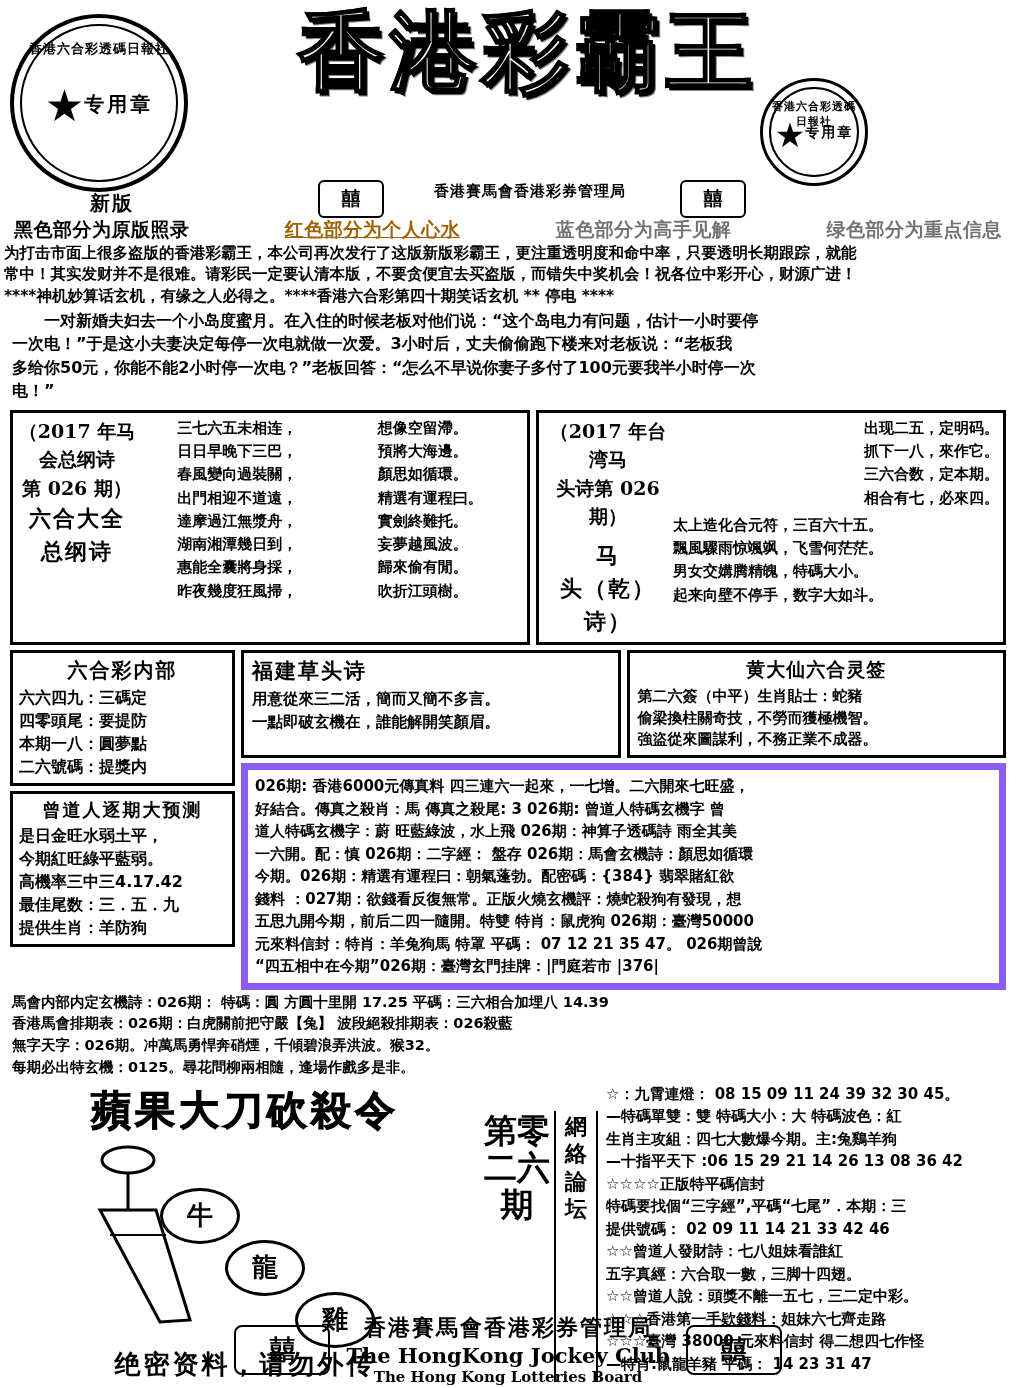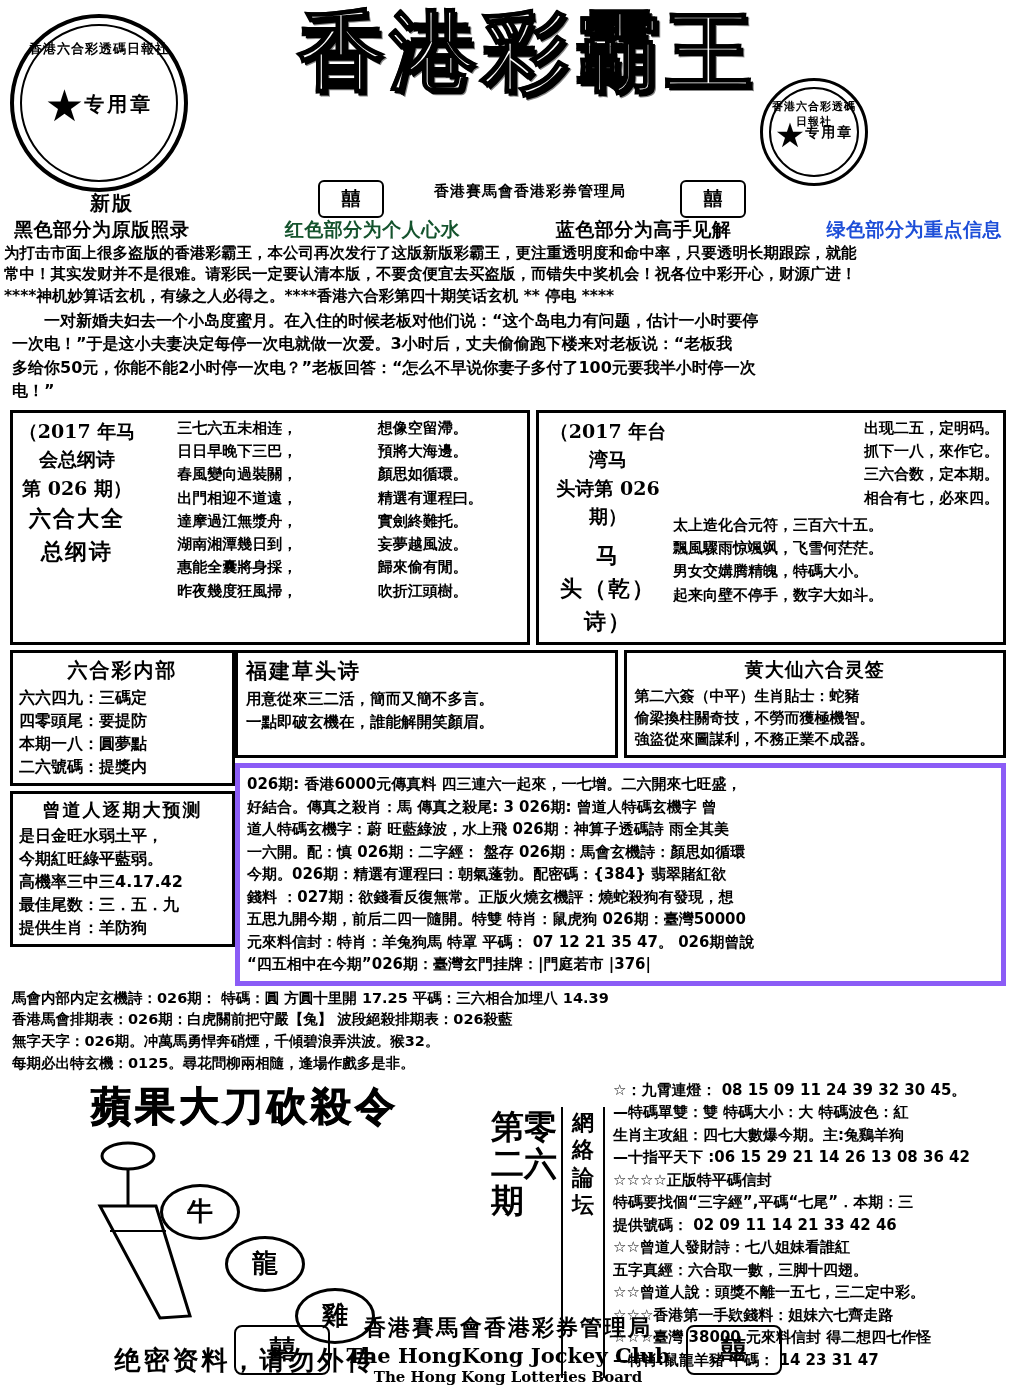--- a/index.html
+++ b/index.html
@@ -51,76 +51,76 @@
   .knot.k1{left:318px;top:180px;}
   .knot.k2{left:680px;top:180px;}
 
   
   .legend{
     display:flex;justify-content:space-between;align-items:center;
     padding:0 14px;font-size:19px;font-weight:bold;letter-spacing:0.5px;
     margin-top:2px;
   }
   .legend span.b{color:#000;}
-  .legend span.r{color:#14532d;}
-  .legend span.bl{color:#000000;}
-  .legend span.g{color:#1d4ed8;}
+  .legend span.r{color:#a16207;text-decoration:underline;}
+  .legend span.bl{color:#737373;}
+  .legend span.g{color:#737373;}
 
   .para{padding:0 4px;font-size:15.5px;line-height:1.38;text-align:justify;font-weight:bold;}
   .joke{padding:2px 12px 4px;font-size:16px;line-height:1.45;font-weight:bold;text-align:justify;}
 
   
   .poemrow{display:flex;gap:6px;padding:0 10px;margin-top:4px;}
   .poembox{flex:1;display:flex;border:3px solid #000;box-sizing:border-box;padding:4px 4px;}
   .poem-title{
     width:120px;text-align:center;font-size:19px;font-weight:bold;line-height:1.5;
     font-family:"DejaVu Serif","Liberation Serif",serif;
   }
   .poem-title .big{font-size:22px;letter-spacing:2px;}
   .poem-cols{flex:1;display:flex;justify-content:space-around;font-size:15px;font-weight:bold;line-height:1.55;}
   .poem-cols div{white-space:nowrap;}
 
   
-  .midrow{display:flex;padding:0 10px;margin-top:5px;align-items:flex-start;}
+  .midrow{display:flex;gap:6px;padding:0 10px;margin-top:5px;align-items:flex-start;}
   .col-l{width:225px;display:flex;flex-direction:column;gap:5px;}
   .col-r{flex:1;display:flex;flex-direction:column;gap:5px;}
   .panel{border:3px solid #000;box-sizing:border-box;padding:4px 6px;}
   .panel h4{margin:0 0 2px;font-size:20px;font-weight:bold;text-align:center;letter-spacing:2px;
             font-family:"DejaVu Serif","Liberation Serif",serif;}
   .panel .ln{font-size:16px;font-weight:bold;line-height:1.45;}
   .tworow{display:flex;gap:6px;}
   .fujian{flex:1;border:3px solid #000;box-sizing:border-box;padding:4px 8px;}
   .fujian h4{margin:0 0 3px;font-size:21px;font-weight:bold;letter-spacing:2px;
              font-family:"DejaVu Serif","Liberation Serif",serif;}
   .fujian .ln{font-size:15.5px;font-weight:bold;line-height:1.5;}
   .huang{flex:1;border:3px solid #000;box-sizing:border-box;padding:4px 8px;}
   .huang h4{margin:0 0 3px;font-size:19px;font-weight:bold;text-align:center;letter-spacing:1px;}
   .huang .ln{font-size:15px;font-weight:bold;line-height:1.45;}
 
-  .bigdata{border:5px solid #8b5cf6;box-sizing:border-box;padding:5px 7px;font-size:15px;font-weight:bold;line-height:1.5;}
+  .bigdata{border:7px solid #8b5cf6;box-sizing:border-box;padding:5px 7px;font-size:15px;font-weight:bold;line-height:1.5;}
   .bigdata .ln{white-space:normal;}
 
   .tail{padding:2px 12px 0;font-size:14.5px;font-weight:bold;line-height:1.5;}
 
   
   .bottom{display:flex;padding:4px 10px 0;gap:4px;}
   .bl-left{width:470px;position:relative;}
   .apple-title{
     font-size:40px;font-weight:bold;letter-spacing:4px;text-align:center;
     font-family:"DejaVu Serif","Liberation Serif",serif;
     -webkit-text-stroke:1px #000;
   }
   .knife{position:relative;height:205px;margin-top:2px;}
   .ell{position:absolute;border:3px solid #000;border-radius:50%;
        display:flex;align-items:center;justify-content:center;font-size:26px;font-weight:bold;}
   .secret{font-size:26px;font-weight:bold;text-align:center;letter-spacing:3px;margin-top:2px;
           font-family:"DejaVu Serif","Liberation Serif",serif;}
   .issue{
-    width:66px;font-size:33px;font-weight:bold;line-height:1.12;
-    font-family:Liberation Sans, sans-serif;margin-top:30px;margin-left:7px;
+    width:66px;text-align:center;font-size:33px;font-weight:bold;line-height:1.12;
+    font-family:Liberation Sans, sans-serif;margin-top:30px;
   }
   .netcol{width:40px;text-align:center;font-size:22px;font-weight:bold;line-height:1.25;margin-top:28px;
           border-left:2px solid #000;border-right:2px solid #000;padding:2px 0;}
   .bl-right{flex:1;font-size:15px;font-weight:bold;line-height:1.5;padding-left:4px;}
   .bl-right .ln{white-space:normal;}
 
   
   .footer{position:absolute;left:0;bottom:2px;width:1016px;display:flex;align-items:center;justify-content:center;gap:16px;}
   .fknot{width:92px;height:46px;border:2px solid #000;border-radius:8px;display:flex;align-items:center;justify-content:center;font-size:26px;font-weight:bold;}
   .fcenter{text-align:center;}

